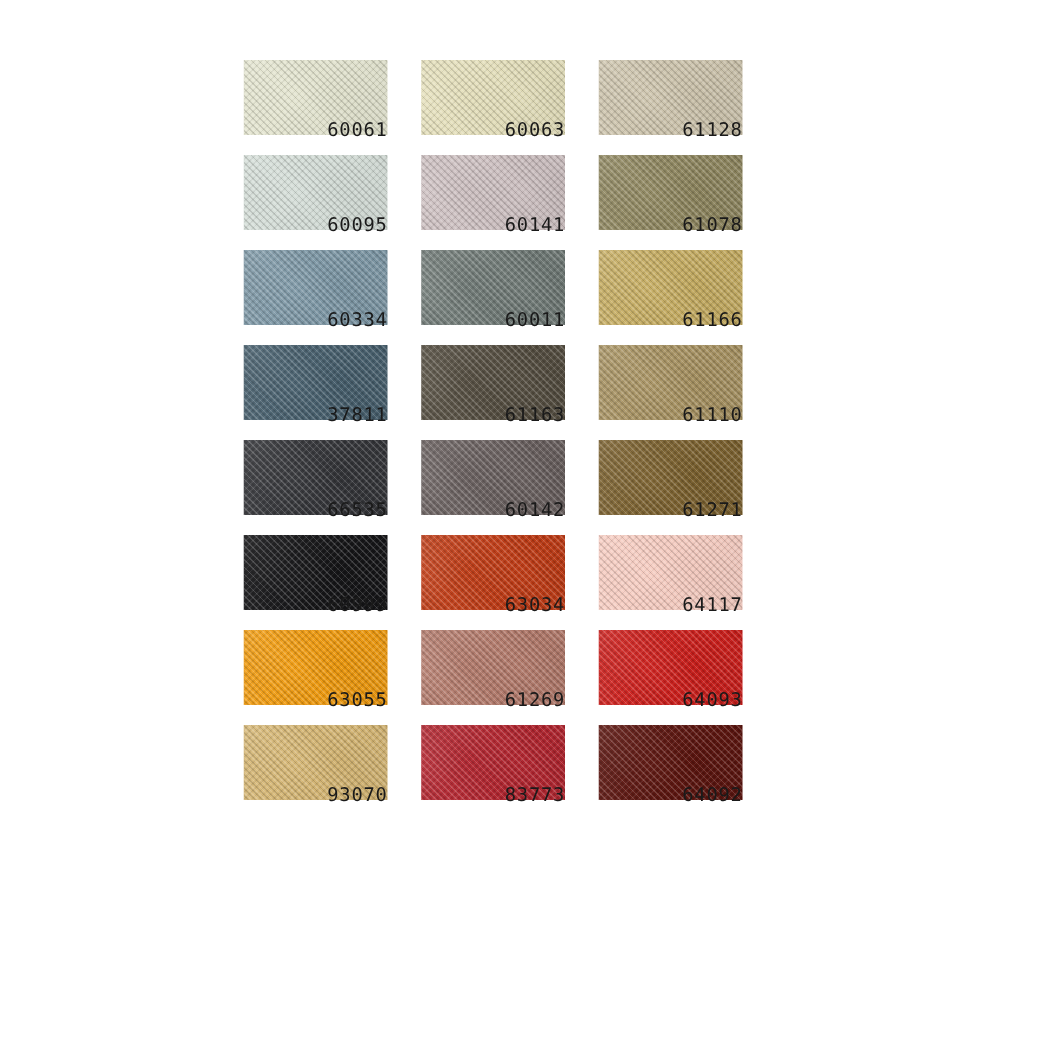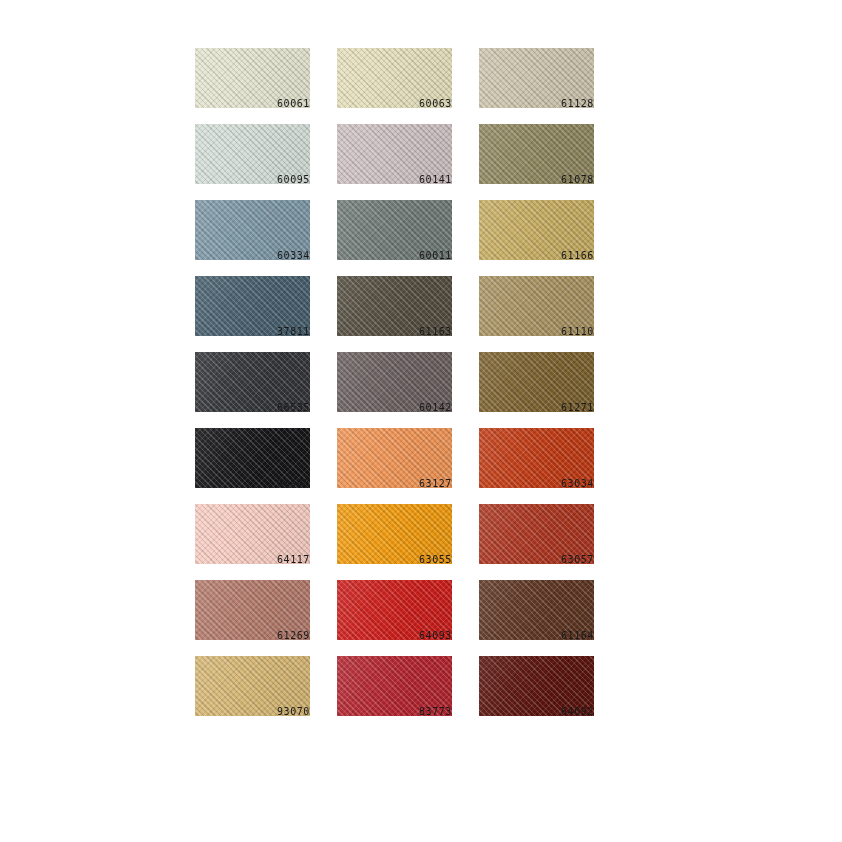--- a/index.html
+++ b/index.html
@@ -94,21 +94,21 @@
 
   .swatch-label {
     position: absolute;
     right: 0;
     bottom: 0;
     width: 115px;
     height: 28px;
     line-height: 16px;
     text-align: right;
     font-family: "DejaVu Sans Mono", monospace;
-    font-size: 10px;
+    font-size: 15px;
     letter-spacing: 0.6px;
     color: #1a1a1a;
     white-space: nowrap;
   }
 </style>
 </head>
 <body>
 
 <div id="catalog">
   <div class="swatch-grid">
@@ -170,52 +170,40 @@
       </div>
       <div class="swatch-cell">
         <div class="swatch-chip" style="background-color: rgb(124, 98, 48);"></div>
         <div class="swatch-label">61271</div>
       </div>
       <div class="swatch-cell">
         <div class="swatch-chip" style="background-color: rgb(22, 22, 24);"></div>
         <div class="swatch-label">60999</div>
       </div>
       <div class="swatch-cell">
-        <div class="swatch-chip" style="background-color: rgb(239, 149, 87);"></div>
-        <div class="swatch-label">63127</div>
-      </div>
-      <div class="swatch-cell">
         <div class="swatch-chip" style="background-color: rgb(192, 60, 22);"></div>
         <div class="swatch-label">63034</div>
       </div>
       <div class="swatch-cell">
         <div class="swatch-chip" style="background-color: rgb(246, 204, 193);"></div>
         <div class="swatch-label">64117</div>
       </div>
       <div class="swatch-cell">
         <div class="swatch-chip" style="background-color: rgb(240, 155, 16);"></div>
         <div class="swatch-label">63055</div>
       </div>
       <div class="swatch-cell">
-        <div class="swatch-chip" style="background-color: rgb(171, 55, 34);"></div>
-        <div class="swatch-label">63057</div>
-      </div>
-      <div class="swatch-cell">
         <div class="swatch-chip" style="background-color: rgb(179, 123, 108);"></div>
         <div class="swatch-label">61269</div>
       </div>
       <div class="swatch-cell">
         <div class="swatch-chip" style="background-color: rgb(204, 31, 28);"></div>
         <div class="swatch-label">64093</div>
       </div>
       <div class="swatch-cell">
-        <div class="swatch-chip" style="background-color: rgb(95, 55, 36);"></div>
-        <div class="swatch-label">61164</div>
-      </div>
-      <div class="swatch-cell">
         <div class="swatch-chip" style="background-color: rgb(213, 182, 116);"></div>
         <div class="swatch-label">93070</div>
       </div>
       <div class="swatch-cell">
         <div class="swatch-chip" style="background-color: rgb(179, 38, 48);"></div>
         <div class="swatch-label">83773</div>
       </div>
       <div class="swatch-cell">
         <div class="swatch-chip" style="background-color: rgb(92, 21, 15);"></div>
         <div class="swatch-label">64092</div>

